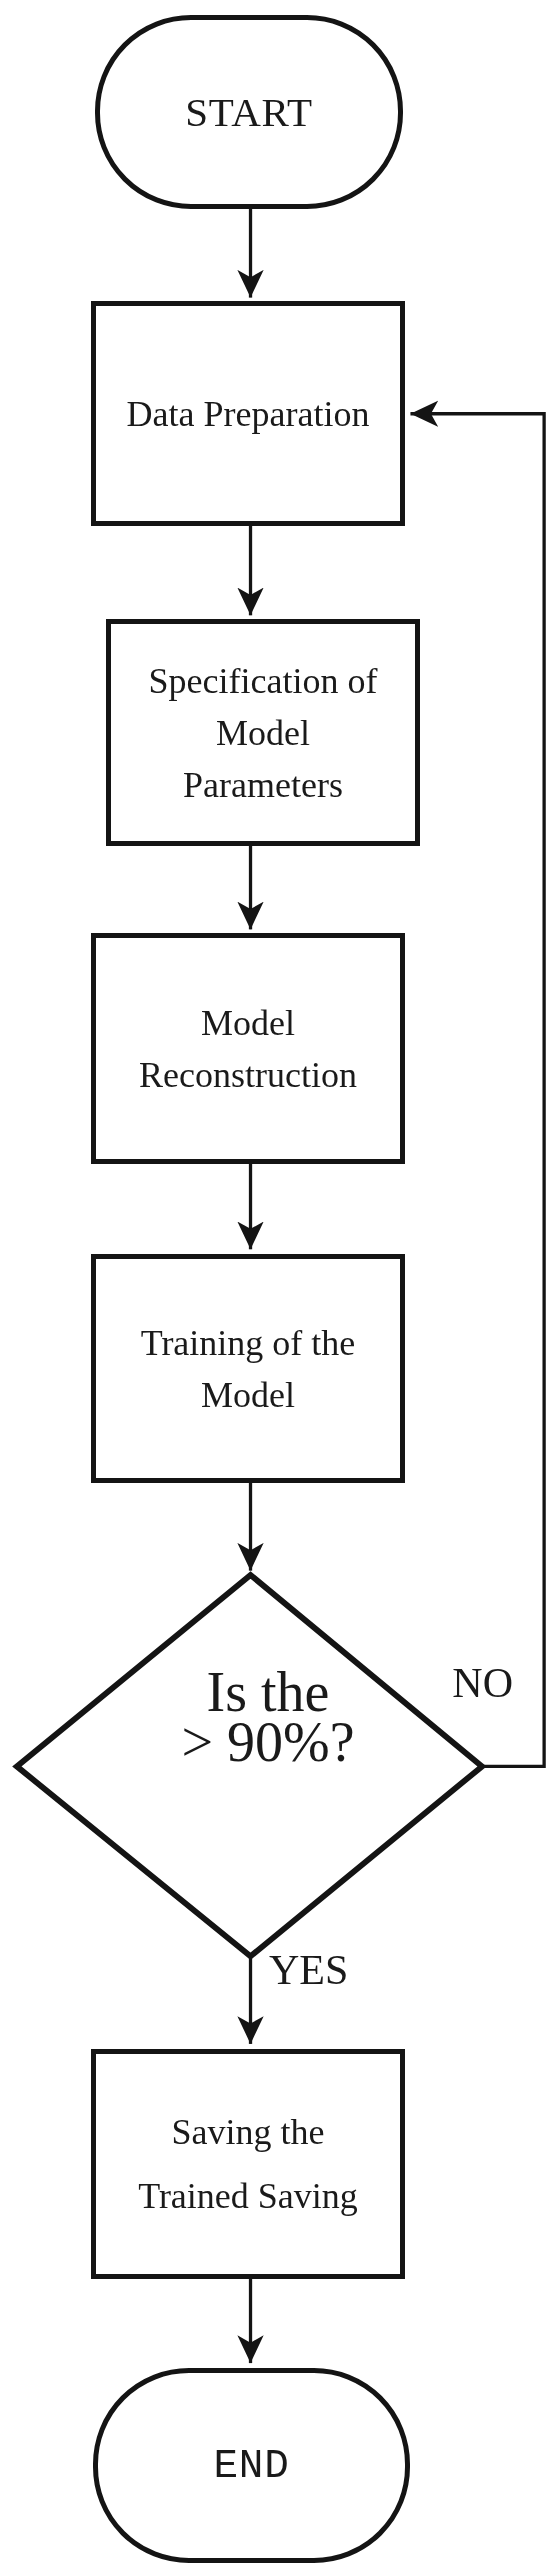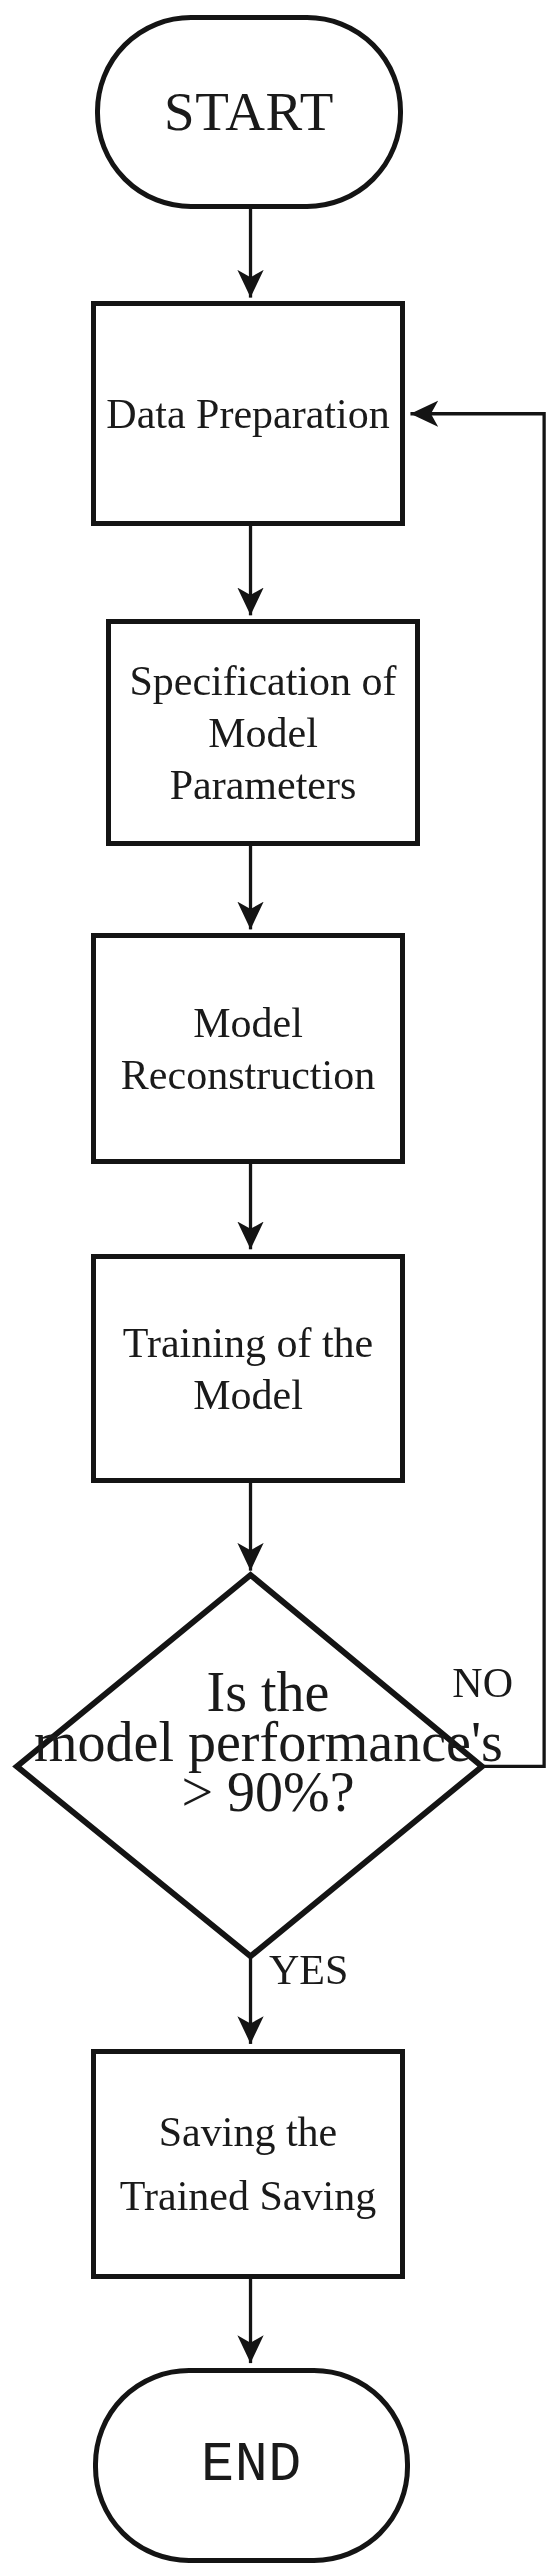--- a/index.html
+++ b/index.html
@@ -20,26 +20,26 @@
   .node {
     position: absolute;
     box-sizing: border-box;
     background: #ffffff;
     border: 5.8px solid #141414;
     display: flex;
     flex-direction: column;
     align-items: center;
     justify-content: center;
     text-align: center;
-    font-size: 42px;
+    font-size: 36px;
     line-height: 52px;
     white-space: nowrap;
   }
   .stadium { border-radius: 96px; }
-  .terminator-font { font-size: 55px; letter-spacing: 0.7px; }
+  .terminator-font { font-size: 41px; letter-spacing: 0.7px; }
 
   .node-start { left: 95px; top: 14.6px;  width: 308px; height: 194px; }
   .node-box1  { left: 91px; top: 301px; width: 314px; height: 225px; }
   .node-box2  { left: 106px; top: 619px; width: 314px; height: 227px; }
   .node-box3  { left: 91px; top: 933px; width: 314px; height: 231px; }
   .node-box4  { left: 91px; top: 1254px; width: 314px; height: 229px; }
   .node-box5  { left: 91px; top: 2049px; width: 314px; height: 230px; gap: 12px; }
   .node-end   { left: 93px; top: 2368px; width: 317px; height: 195px; font-family: Liberation Mono, monospace; }
 
   .diamond-label {
@@ -104,21 +104,20 @@
     <div>Reconstruction</div>
   </div>
 
   <div class="node node-box4">
     <div>Training of the</div>
     <div>Model</div>
   </div>
 
   <div class="diamond-label">
     <div>Is the</div>
-    <div>model performance's</div>
     <div>&gt; 90%?</div>
   </div>
 
   <div class="edge-label edge-label-no">NO</div>
   <div class="edge-label edge-label-yes">YES</div>
 
   <div class="node node-box5">
     <div>Saving the</div>
     <div>Trained Saving</div>
   </div>

